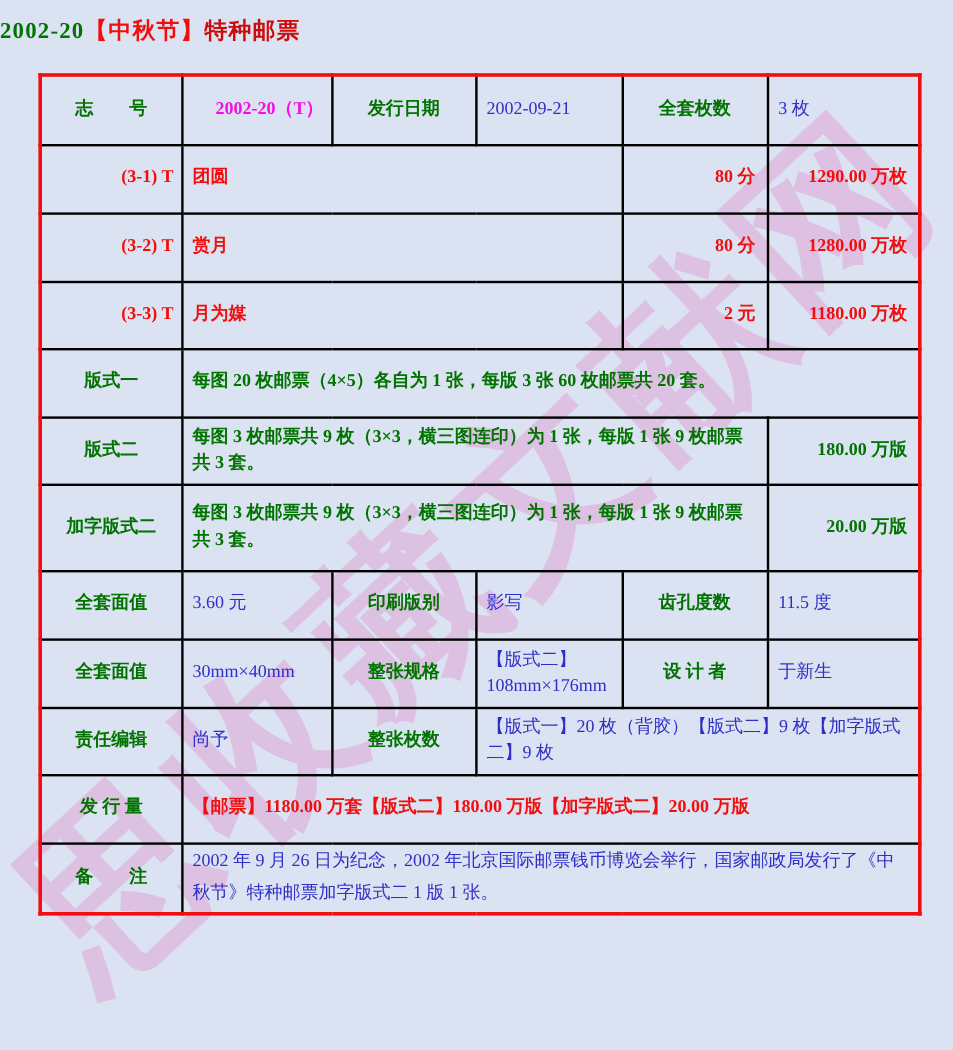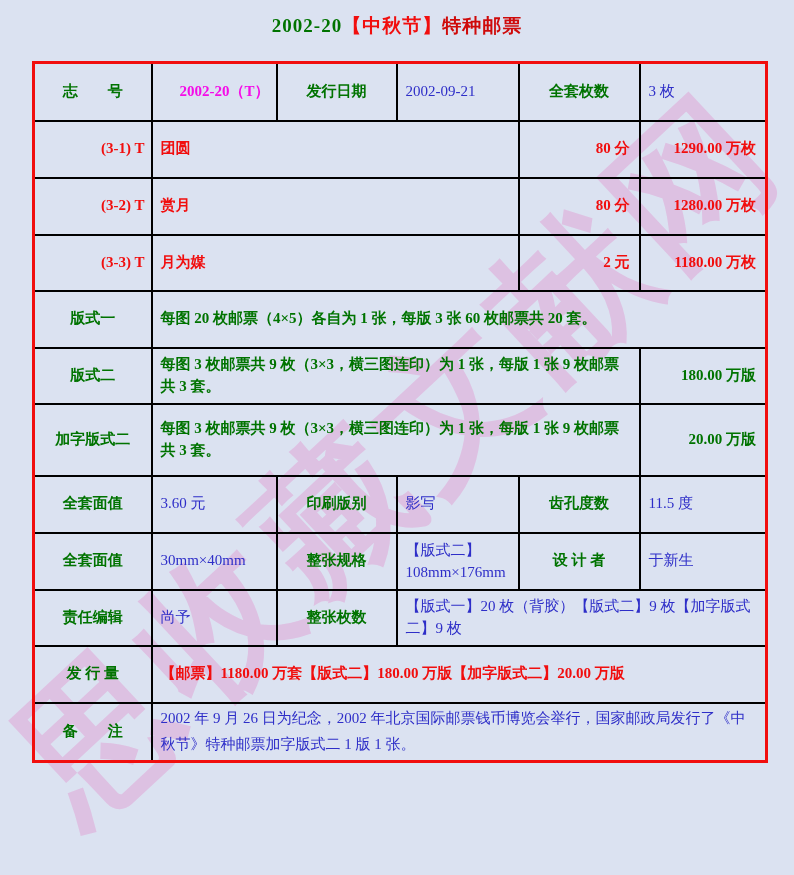--- a/index.html
+++ b/index.html
@@ -13,21 +13,21 @@
     position:absolute;left:42px;top:712px;
     font-size:152px;font-weight:bold;letter-spacing:10px;
     white-space:nowrap;line-height:1;
     color:var(--watermark_pink,#e294ce);
     opacity:.42;
     transform:rotate(-43deg);transform-origin:0 50%;
     z-index:0;pointer-events:none;
   }
   .title{
     position:absolute;top:13px;left:0;width:794px;margin:0;
-    text-align:center;font-size:19px;font-weight:bold;letter-spacing:1px;
+    text-align:left;font-size:19px;font-weight:bold;letter-spacing:1px;
     z-index:2;
   }
   .t-code{color:var(--label_green,#007300);}
   .t-name{color:var(--value_red,#f10e0e);}
   .t-suffix{color:var(--title_dark_red,#cf0a0a);}
   table.info{
     position:absolute;top:61px;left:32px;z-index:1;
     width:733px;table-layout:fixed;border-collapse:collapse;
     border:3px solid var(--border_red,#f10e0e);
     background:transparent;

